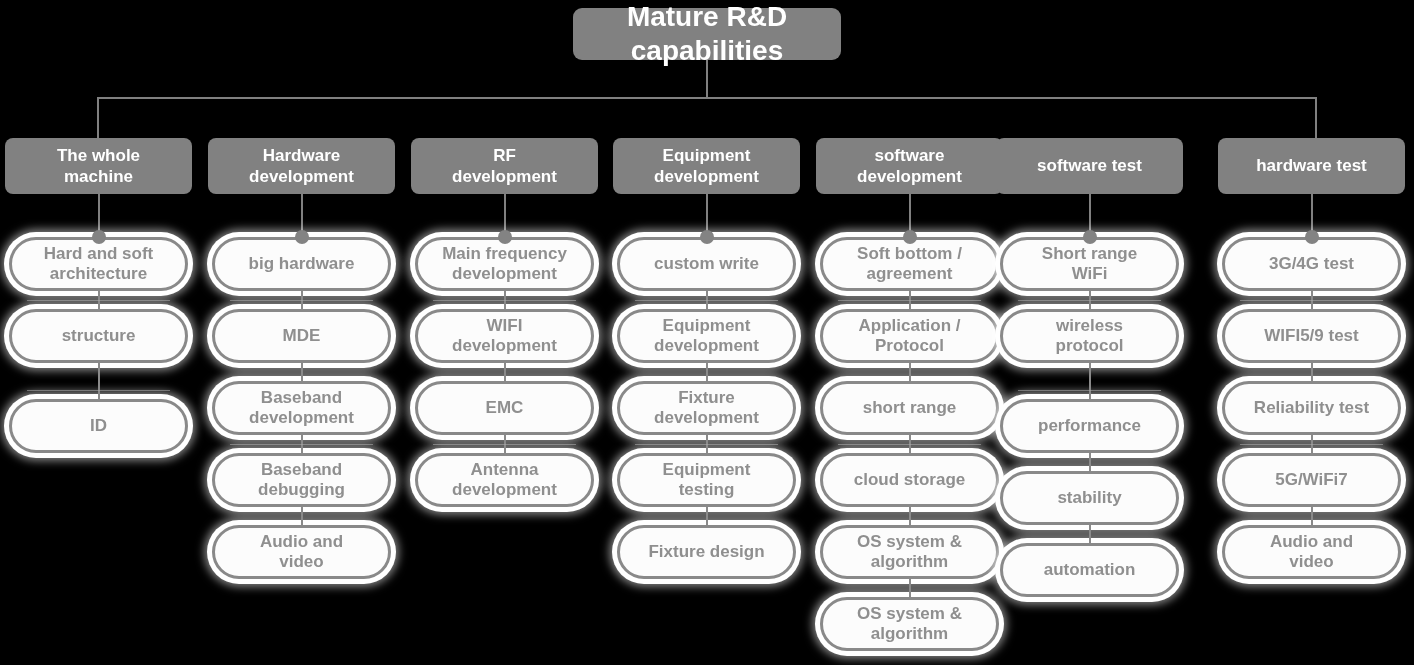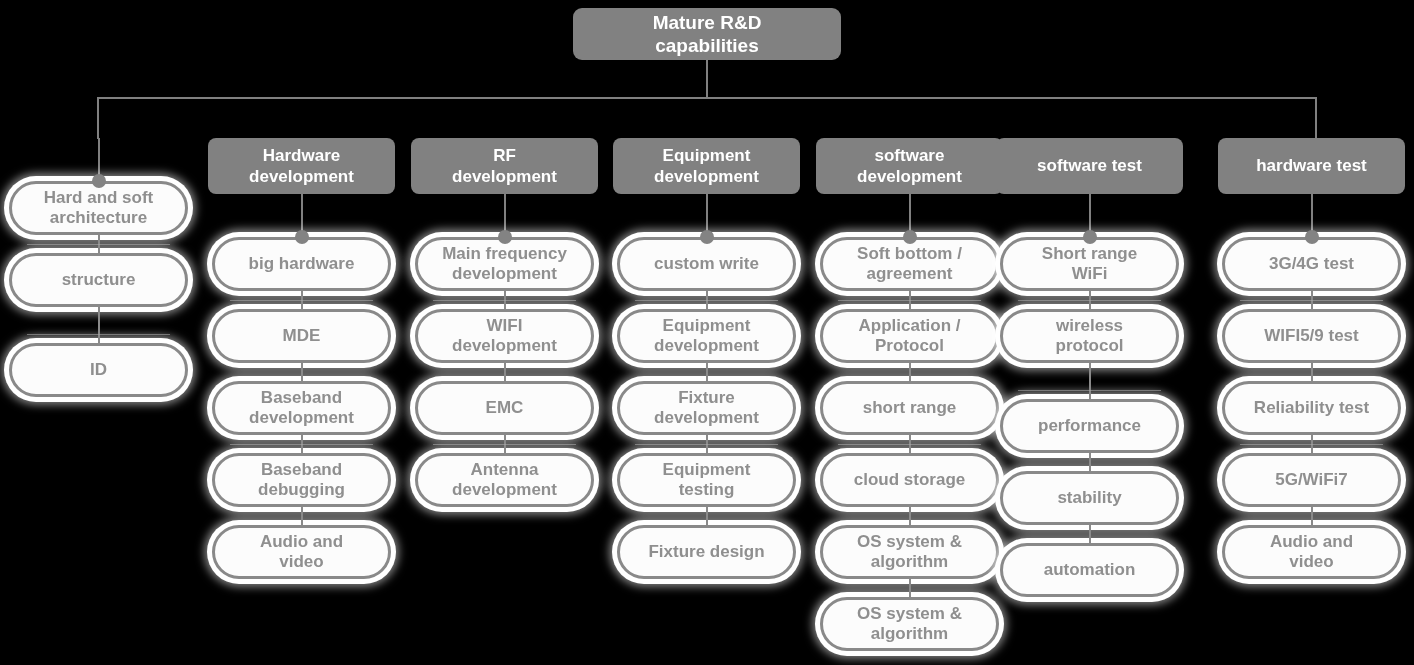--- a/index.html
+++ b/index.html
@@ -6,21 +6,21 @@
   body{
     position:relative;
     width:1414px;height:665px;
     background:#000000;
     font-family:"Liberation Sans",sans-serif;
     overflow:hidden;
   }
   .root{
     position:absolute;left:573px;top:8px;width:268px;height:52px;
     background:#818181;border-radius:9px;
-    color:#ffffff;font-weight:bold;font-size:19px;line-height:1.22;
+    color:#ffffff;font-weight:bold;font-size:28px;line-height:1.22;
     display:flex;align-items:center;justify-content:center;text-align:center;
     white-space:pre-line;z-index:1;
   }
   .vline{position:absolute;width:2px;background:#808080;}
   .hline{position:absolute;height:2px;background:#808080;}
   .column{
     position:absolute;top:138px;width:187px;
     display:flex;flex-direction:column;align-items:stretch;
   }
   .header{
@@ -62,20 +62,22 @@
 
 <div class="root">Mature R&amp;D
 capabilities</div>
 
 <div class="vline" style="left:706px;top:60px;height:38px"></div>
 <div class="hline" style="left:97px;top:97px;width:1220px"></div>
 <div class="vline" style="left:97px;top:97px;height:42px"></div>
 <div class="vline" style="left:1315px;top:97px;height:42px"></div>
 
 <div class="column" style="left:5px">
+  <div class="header">The whole
+machine</div>
   <div class="stem">
       <span class="dot"></span>
     </div>
   <div class="pill">Hard and soft
 architecture</div>
   <div class="link faint"></div>
   <div class="pill">structure</div>
   <div class="link"></div>
   <div class="link faint"></div>
   <div class="pill">ID</div>

